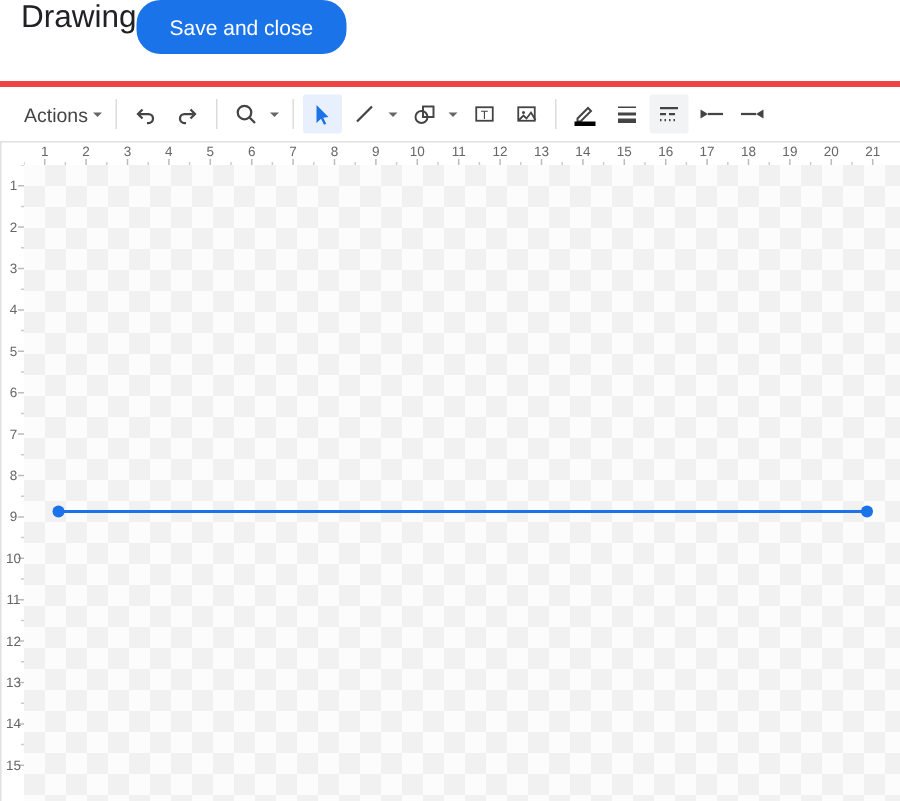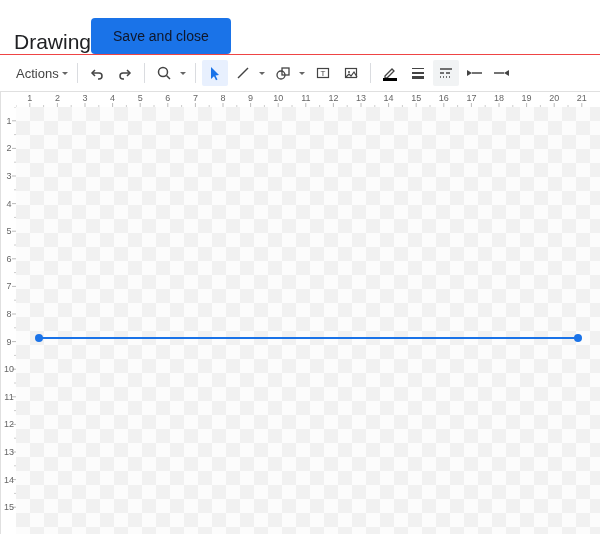--- a/index.html
+++ b/index.html
@@ -1,19 +1,19 @@
 <!DOCTYPE html>
 <html><head>
 <meta charset="utf-8">
 <style>
   html,body{margin:0;padding:0;width:600px;height:534px;font-family:Arial,Helvetica,sans-serif;background:#fff;overflow:hidden}
-  .header{display:flex;align-items:flex-end;height:54px;padding:0 14px;border-bottom:1px solid #ef4444}
+  .header{display:flex;align-items:flex-start;height:54px;padding:0 14px;border-bottom:4px solid #ef4444}
   .title{font-size:21px;color:#202124}
   .autosave{flex:1;text-align:center;font-size:12px;color:#5f6368;margin-left:-40px}
-  .save-btn{background:#1a73e8;color:#0f172a;border:none;border-radius:4px;height:36px;padding:0 22px;font-size:14px;font-weight:500;cursor:pointer}
+  .save-btn{background:#1a73e8;color:#ffffff;border:none;border-radius:16px;height:36px;padding:0 22px;font-size:14px;font-weight:500;cursor:pointer}
   .toolbar{display:flex;align-items:center;height:36px;padding:0 10px;gap:2px}
   .tb-item{height:26px;min-width:26px;display:flex;align-items:center;justify-content:center;border-radius:2px;cursor:pointer;color:#444;position:relative}
   .tb-item.sel{background:#e8f0fe;color:#1a73e8}
   .tb-text{font-size:13px;color:#444;padding:0 6px}
   .sep{width:1px;height:20px;background:#dadce0;margin:0 4px}
   .drop{padding-right:12px}
   .drop::after{content:"";position:absolute;right:3px;top:50%;margin-top:-1px;border:3px solid transparent;border-top-color:#666}
   .workspace{position:relative;width:600px;height:444px;overflow:hidden}
   .hruler{position:absolute;top:0;left:16px;right:0;height:16px;background:#fff;border-bottom:1px solid #e0e0e0;border-top:1px solid #e0e0e0}
   .hruler svg{display:block}

